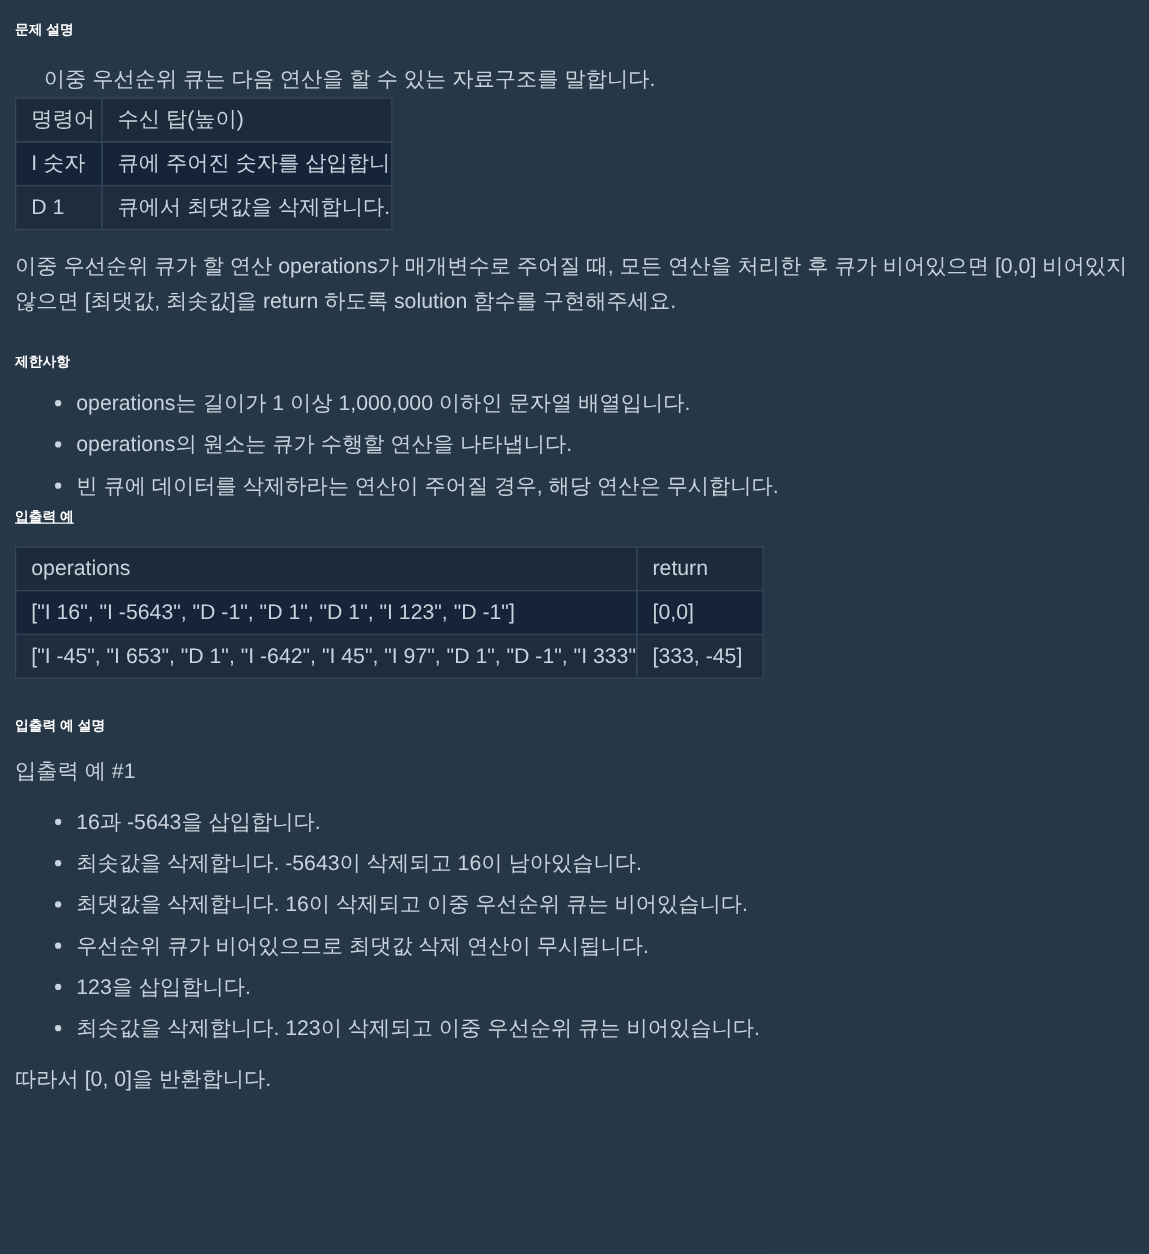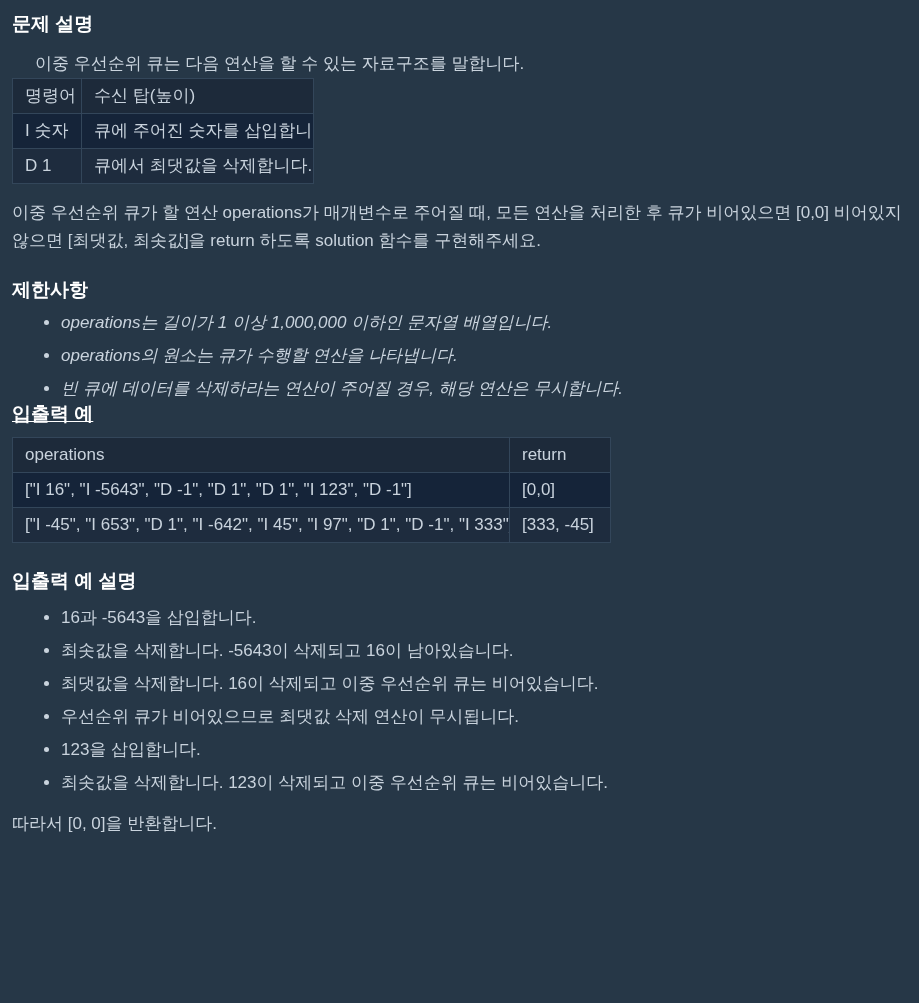--- a/index.html
+++ b/index.html
@@ -13,28 +13,28 @@
   .description-pane {
     width: 919px;
     height: 1003px;
     background: #263747;
     padding: 14px 12px 0 12px;
     overflow: hidden;
   }
   .sec-heading {
     color: #ffffff;
     font-weight: 700;
-    font-size: 19px;
+    font-size: 11px;
     line-height: 20px;
   }
   .intro-para     { margin-top: 16px; margin-left: 23px; }
   .commands-table { }
   .task-para      { margin-top: 15px; }
   .constraints-heading { margin-top: 25px; }
-  .constraints-list    { margin-top: 9px; font-style: italic; }
+  .constraints-list    { margin-top: 9px; }
   .examples-heading    { margin-top: 1px; text-decoration: underline; }
   .io-table            { margin-top: 13px; }
   .explanation-heading { margin-top: 28px; }
   .example-label       { margin-top: 12px; }
   .steps-list          { margin-top: 13px; }
   .conclusion-para     { margin-top: 13px; }
 
   table {
     border-collapse: collapse;
     table-layout: fixed;
@@ -128,20 +128,21 @@
       </tr>
       <tr>
         <td>["I -45", "I 653", "D 1", "I -642", "I 45", "I 97", "D 1", "D -1", "I 333"]</td>
         <td>[333, -45]</td>
       </tr>
     </tbody>
   </table>
 
   <div class="sec-heading explanation-heading">입출력 예 설명</div>
 
+  <p class="example-label">입출력 예 #1</p>
 
   <ul class="top-list steps-list">
     <li>16과 -5643을 삽입합니다.</li>
     <li>최솟값을 삭제합니다. -5643이 삭제되고 16이 남아있습니다.</li>
     <li>최댓값을 삭제합니다. 16이 삭제되고 이중 우선순위 큐는 비어있습니다.</li>
     <li>우선순위 큐가 비어있으므로 최댓값 삭제 연산이 무시됩니다.</li>
     <li>123을 삽입합니다.</li>
     <li>최솟값을 삭제합니다. 123이 삭제되고 이중 우선순위 큐는 비어있습니다.</li>
   </ul>
 

